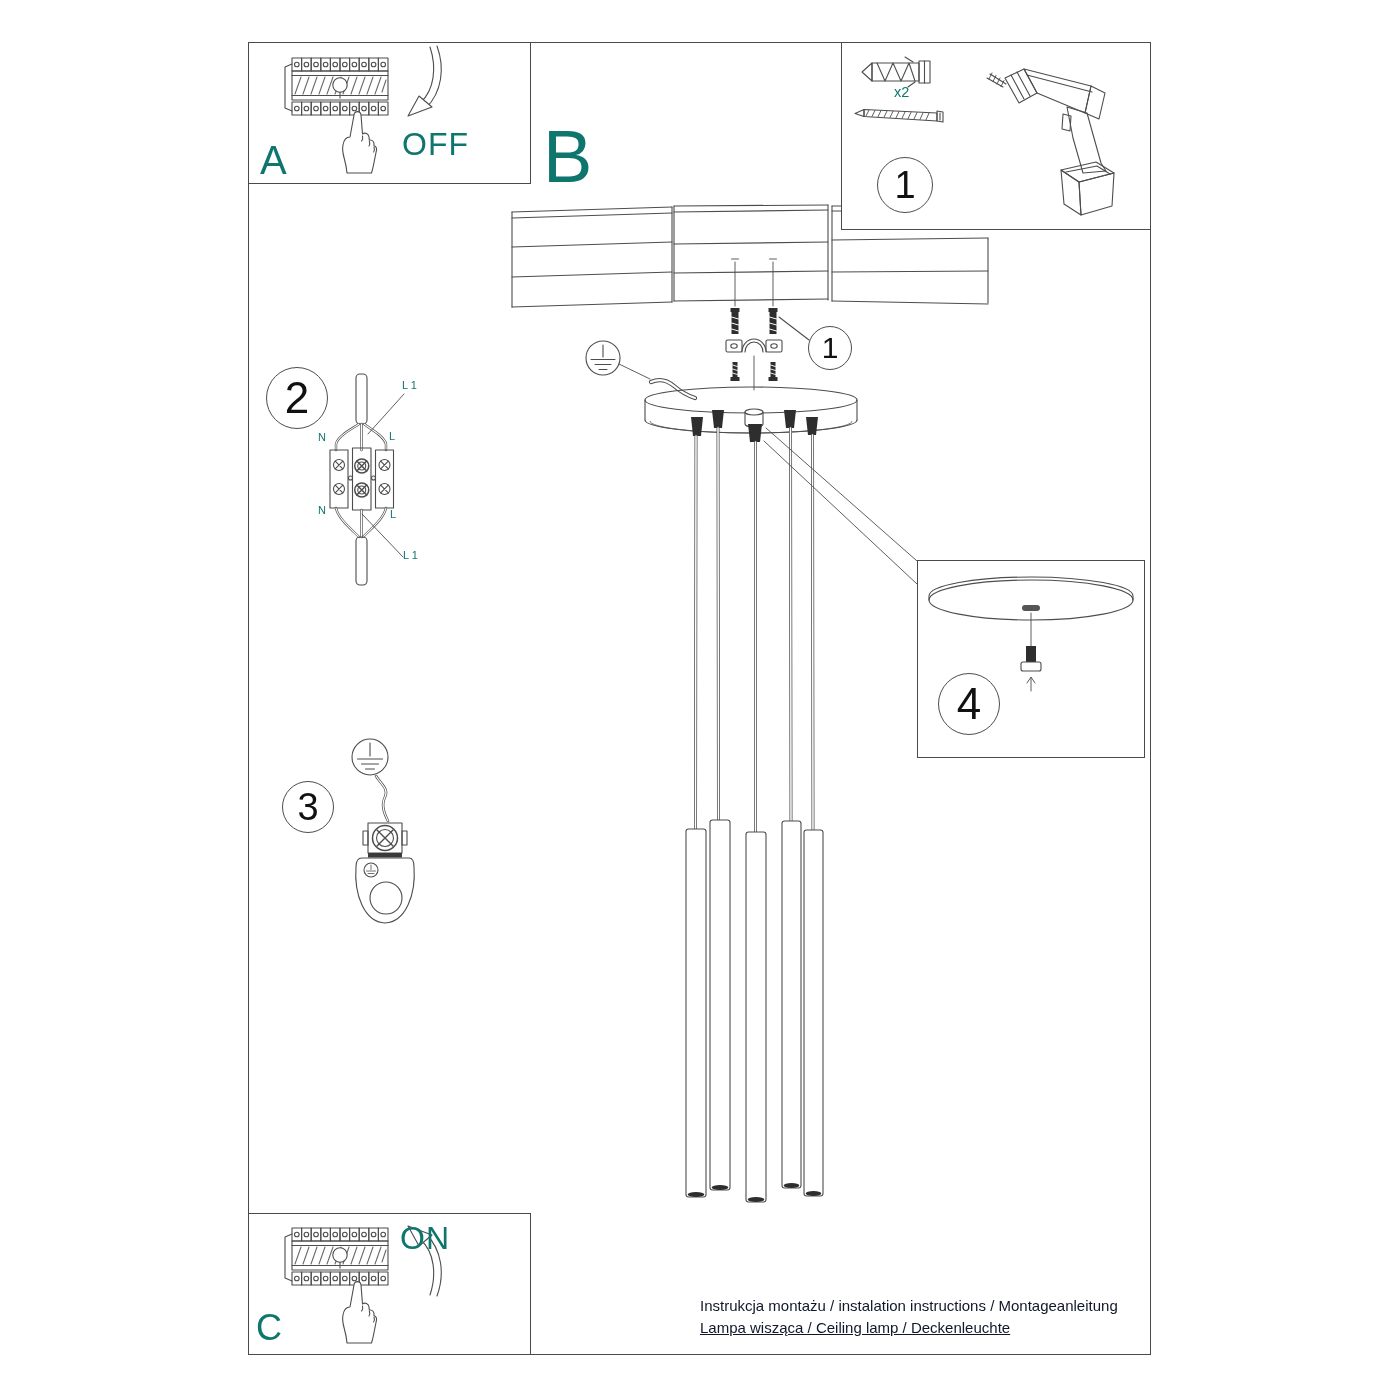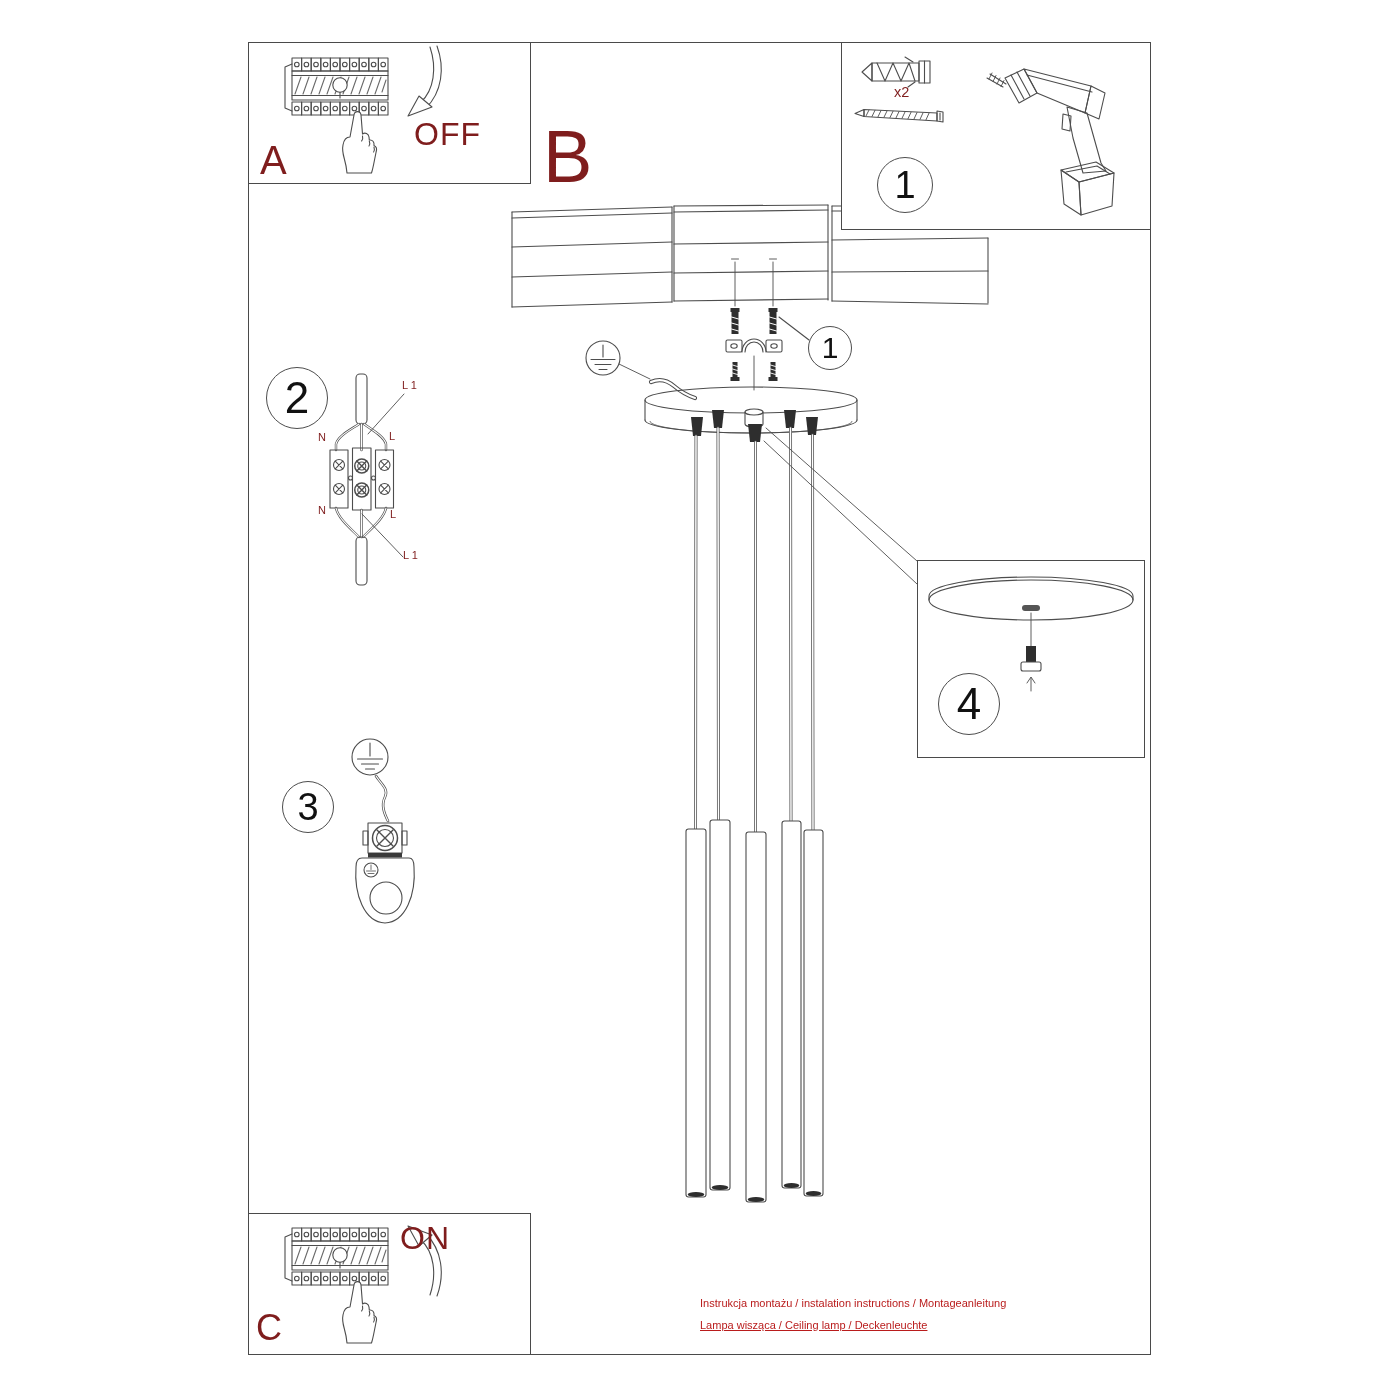--- a/index.html
+++ b/index.html
@@ -2,27 +2,27 @@
 <html><head>
 <meta charset="utf-8">
 <style>
   html,body{margin:0;padding:0;background:#fff;}
   .sheet{position:relative;width:1400px;height:1400px;background:#fff;
          font-family:"Liberation Sans", sans-serif;color:#1a1a1a;overflow:hidden;}
   .rectbox{position:absolute;background:#fff;border:1.5px solid #4a4a4a;box-sizing:border-box;}
   .frame{position:absolute;left:248px;top:42px;width:903px;height:1313px;
          border:1.5px solid #4a4a4a;box-sizing:border-box;background:#fff;}
   .art{position:absolute;left:0;top:0;z-index:3;}
-  .lbl{position:absolute;z-index:4;white-space:nowrap;color:#7f1d1d;}
+  .lbl{position:absolute;z-index:4;white-space:nowrap;color:#0f766e;}
   .big-letter{font-size:40px;}
   .state{font-size:32px;letter-spacing:1px;}
   .circled{position:absolute;z-index:4;border:1.3px solid #4d4d4d;border-radius:50%;
            display:flex;align-items:center;justify-content:center;background:#fff;color:#111;}
   .wire-lbl{font-size:11px;}
-  .footer{position:absolute;z-index:4;font-size:11px;color:#b91c1c;}
+  .footer{position:absolute;z-index:4;font-size:15px;color:#0f172a;}
   svg{display:block;}
   .panelz{z-index:2;}
 </style>
 </head>
 <body>
 
 <div class="sheet">
 
   <div class="frame"></div>
 
@@ -261,21 +261,21 @@
       <path stroke-width="1.4" d="M377,830 L393,846 M393,830 L377,846"></path>
       <rect x="368" y="853" width="34" height="4.5" fill="#3a3a3a" stroke="none"></rect>
       <path d="M362,858 L409,858 C413,858 414,862 414,867 C416,894 406,922 385,923 C364,922 354,894 356,867 C356,862 358,858 362,858 Z"></path>
       <circle cx="371" cy="870" r="7"></circle>
       <path stroke-width=".8" d="M371,865 V869.5 M366.5,871 H375.5 M368,873.5 H374"></path>
       <circle cx="386" cy="898" r="16"></circle>
     </g>
   </svg>
 
   <div class="lbl big-letter" style="left:260px;top:138px;">A</div>
-  <div class="lbl state" style="left:402px;top:116px;margin-left:12px;">OFF</div>
+  <div class="lbl state" style="left:402px;top:126px;">OFF</div>
   <div class="lbl" style="left:543px;top:114px;font-size:74px;">B</div>
   <div class="lbl big-letter" style="left:256px;top:1307px;font-size:36px;">C</div>
   <div class="lbl state" style="left:400px;top:1220px;">ON</div>
   <div class="lbl" style="left:894px;top:84px;font-size:14.5px;">x2</div>
 
   <div class="circled" style="left:877px;top:157px;width:54px;height:54px;font-size:38px;">1</div>
   <div class="circled" style="left:808px;top:326px;width:42px;height:42px;font-size:30px;">1</div>
   <div class="circled" style="left:266px;top:367px;width:60px;height:60px;font-size:44px;">2</div>
   <div class="circled" style="left:282px;top:781px;width:50px;height:50px;font-size:38px;">3</div>
   <div class="circled" style="left:938px;top:673px;width:60px;height:60px;font-size:44px;">4</div>

